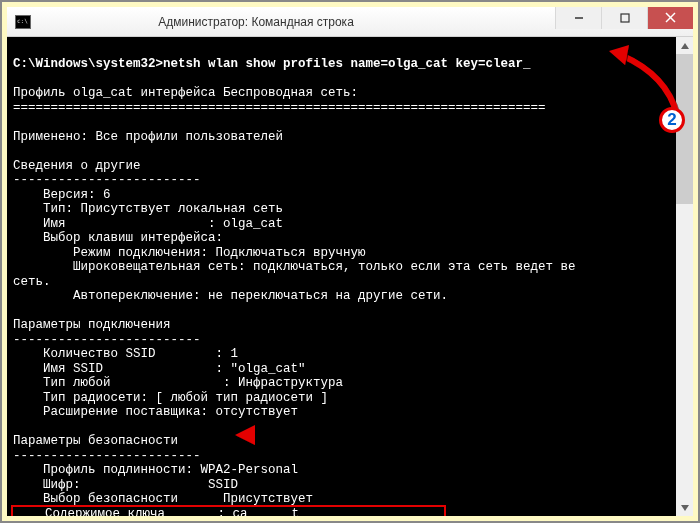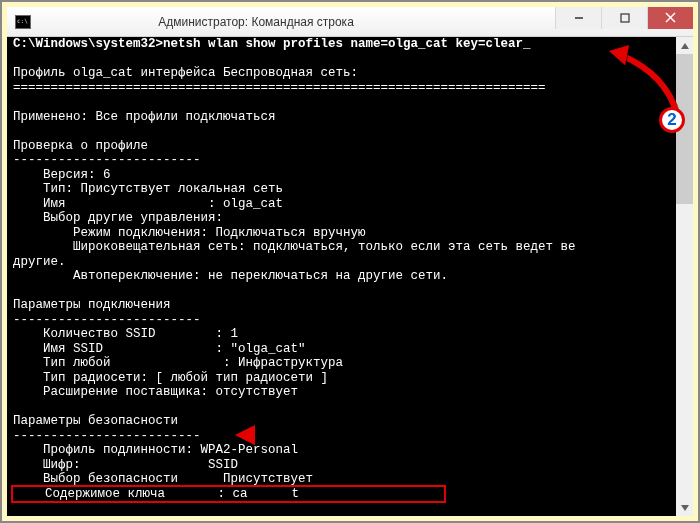--- a/index.html
+++ b/index.html
@@ -75,21 +75,21 @@
     color: #fff;
   }
   .win-btn svg { display: block; }
   .terminal {
     flex: 1;
     background: #000;
     color: #fff;
     font-family: Consolas, 'Courier New', monospace;
     font-size: 12.5px;
     line-height: 14.5px;
-    padding: 0 6px;
+    padding: 20px 6px;
     white-space: pre;
     overflow: hidden;
     position: relative;
   }
   .terminal .bold { font-weight: bold; }
   .red-box {
     border: 2px solid #e30000;
     padding: 0 2px;
     margin-left: -2px;
   }
@@ -193,31 +193,31 @@
           </svg>
       </div>
     </div>
   </div>
 
   <div class="terminal"><span class="bold">C:\Windows\system32&gt;</span><span class="bold">netsh wlan show profiles name=olga_cat key=clear</span><span></span>_
 <span></span>
 <span>Профиль olga_cat интерфейса Беспроводная сеть:</span>
 <span>=======================================================================</span>
 <span></span>
-<span>Применено: Все профили подключаться</span>
-<span></span>
-<span>Проверка о профиле</span>
+<span>Применено: Все профили пользователей</span>
+<span></span>
+<span>Сведения о другие</span>
 <span>-------------------------</span>
 <span>    Версия: 6</span>
 <span>    Тип: Присутствует локальная сеть</span>
 <span>    Имя                   : olga_cat</span>
-<span>    Выбор другие управления:</span>
+<span>    Выбор клавиш интерфейса:</span>
 <span>        Режим подключения: Подключаться вручную</span>
 <span>        Широковещательная сеть: подключаться, только если эта сеть ведет ве</span>
-<span>другие.</span>
+<span>сеть.</span>
 <span>        Автопереключение: не переключаться на другие сети.</span>
 <span></span>
 <span>Параметры подключения</span>
 <span>-------------------------</span>
 <span>    Количество SSID        : 1</span>
 <span>    Имя SSID               : "olga_cat"</span>
 <span>    Тип любой               : Инфраструктура</span>
 <span>    Тип радиосети: [ любой тип радиосети ]</span>
 <span>    Расширение поставщика: отсутствует</span>
 <span></span>

